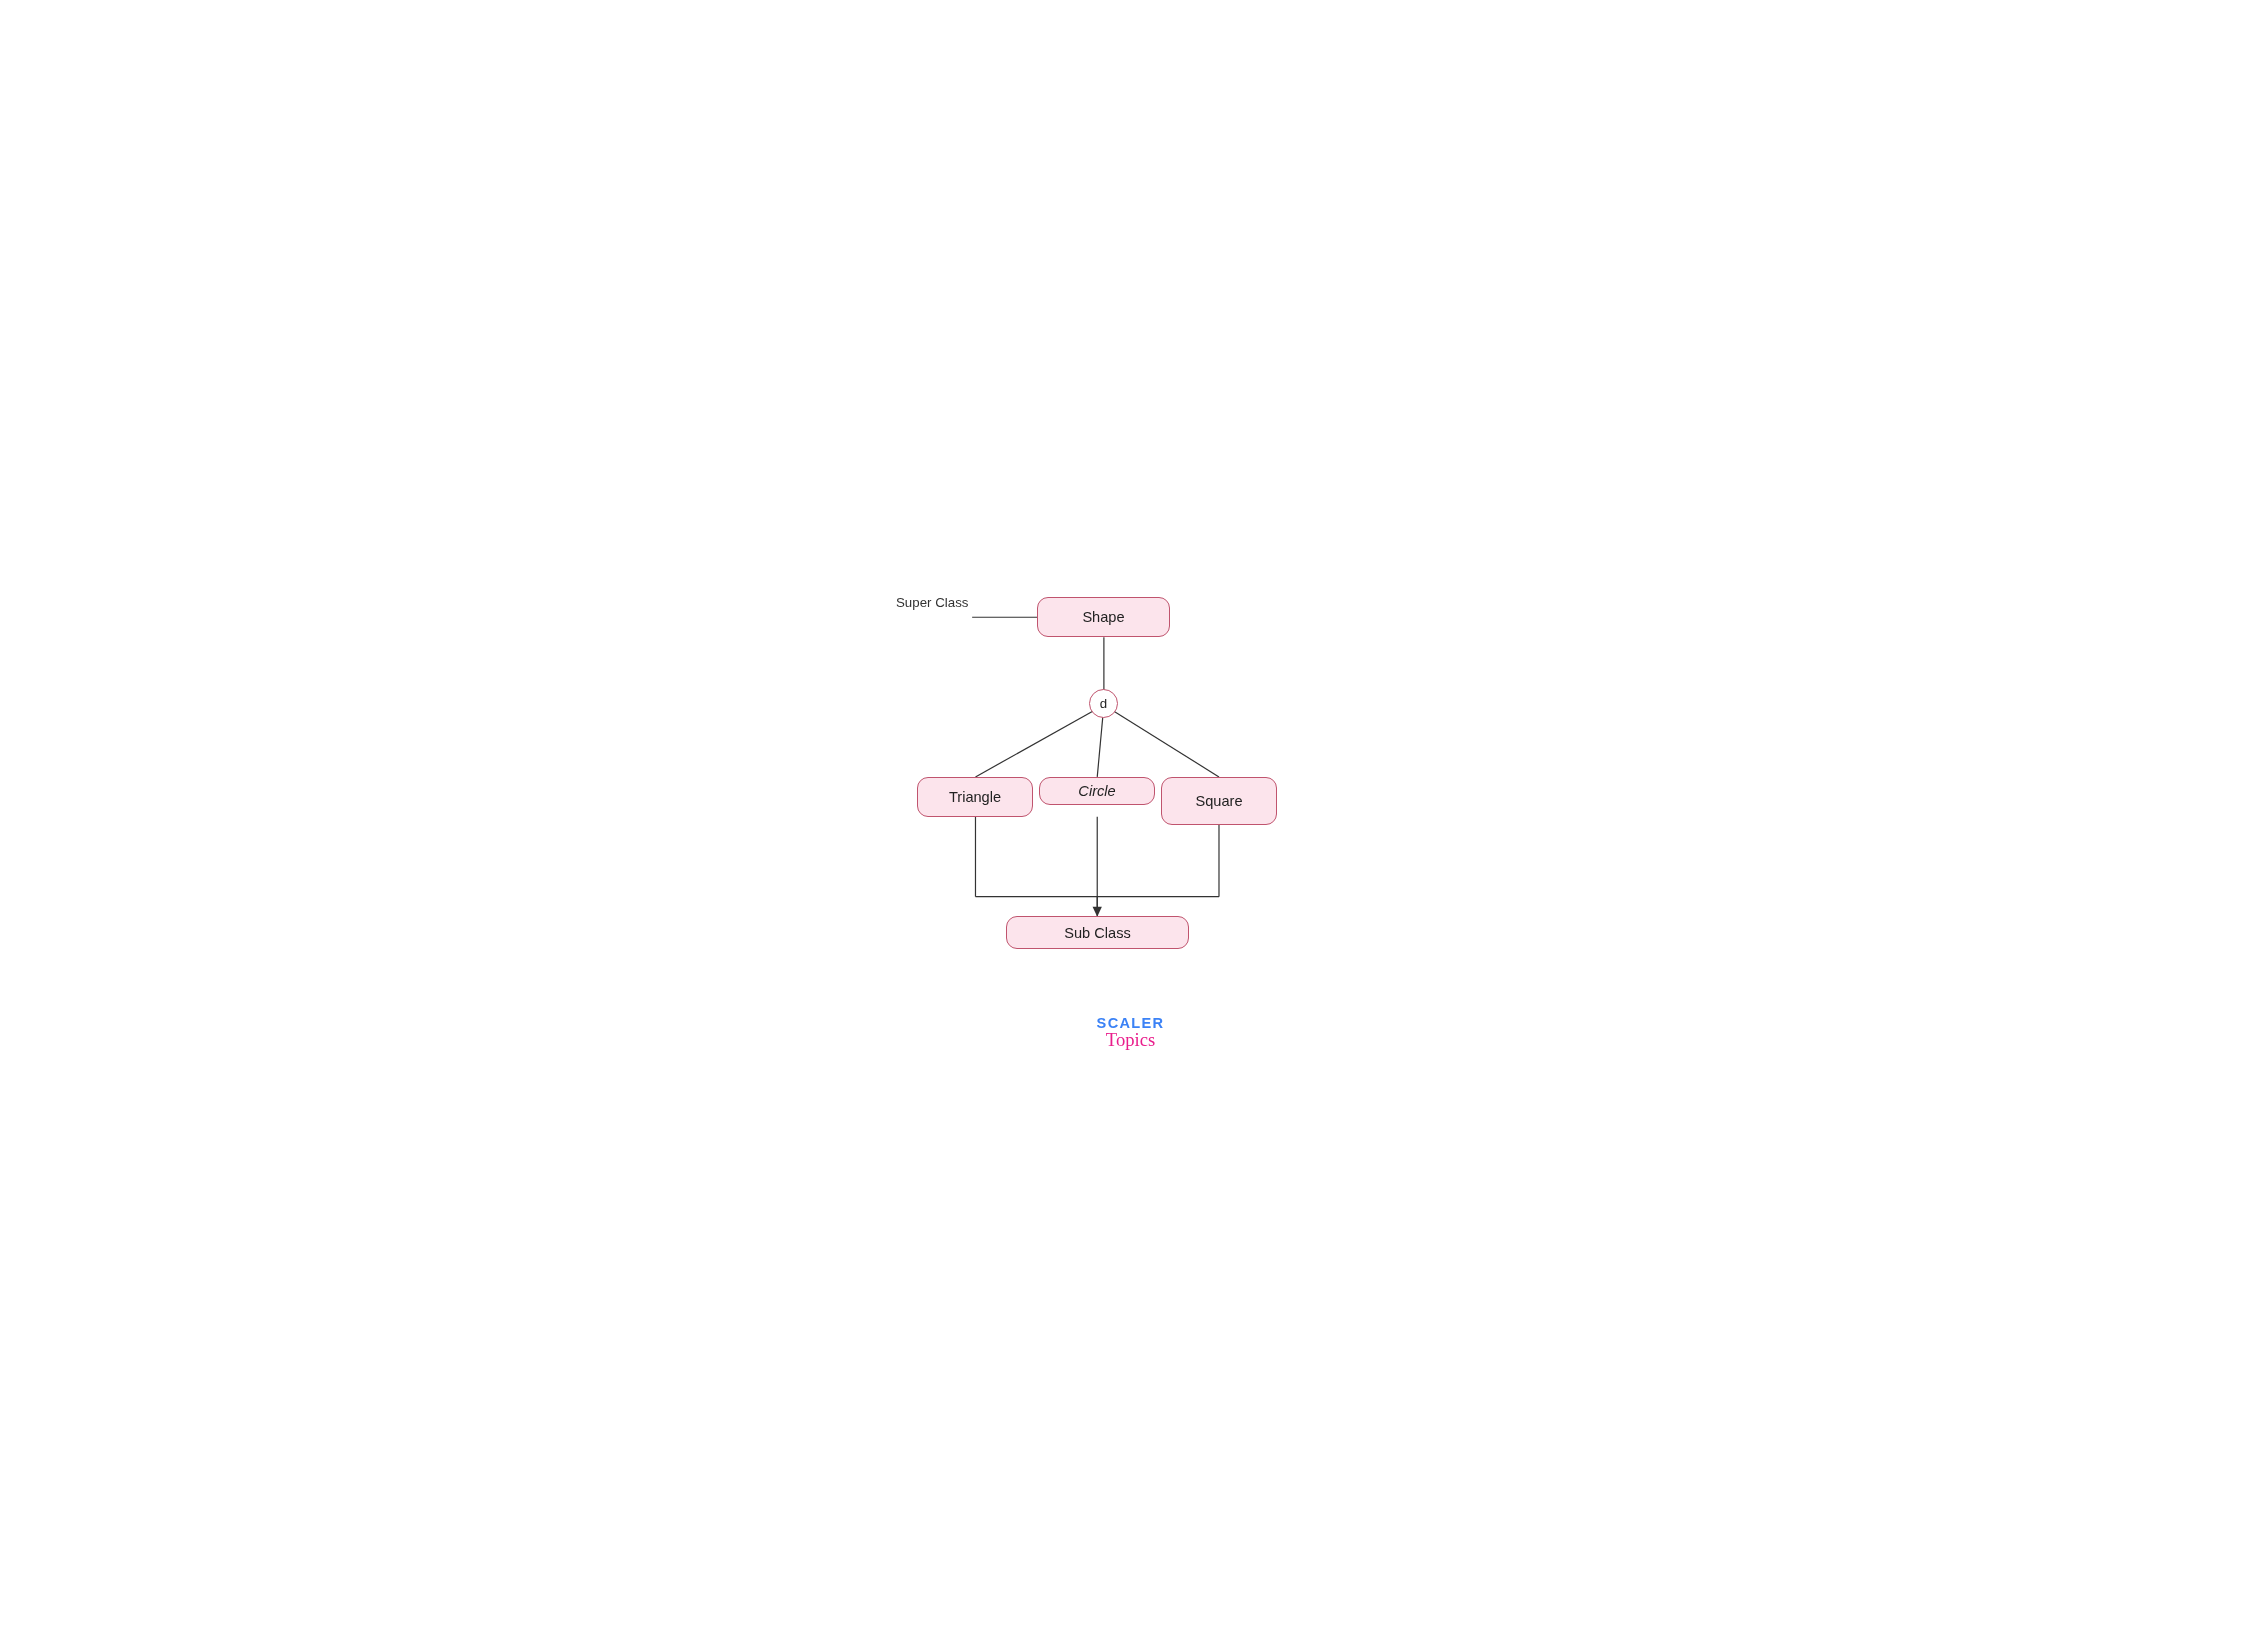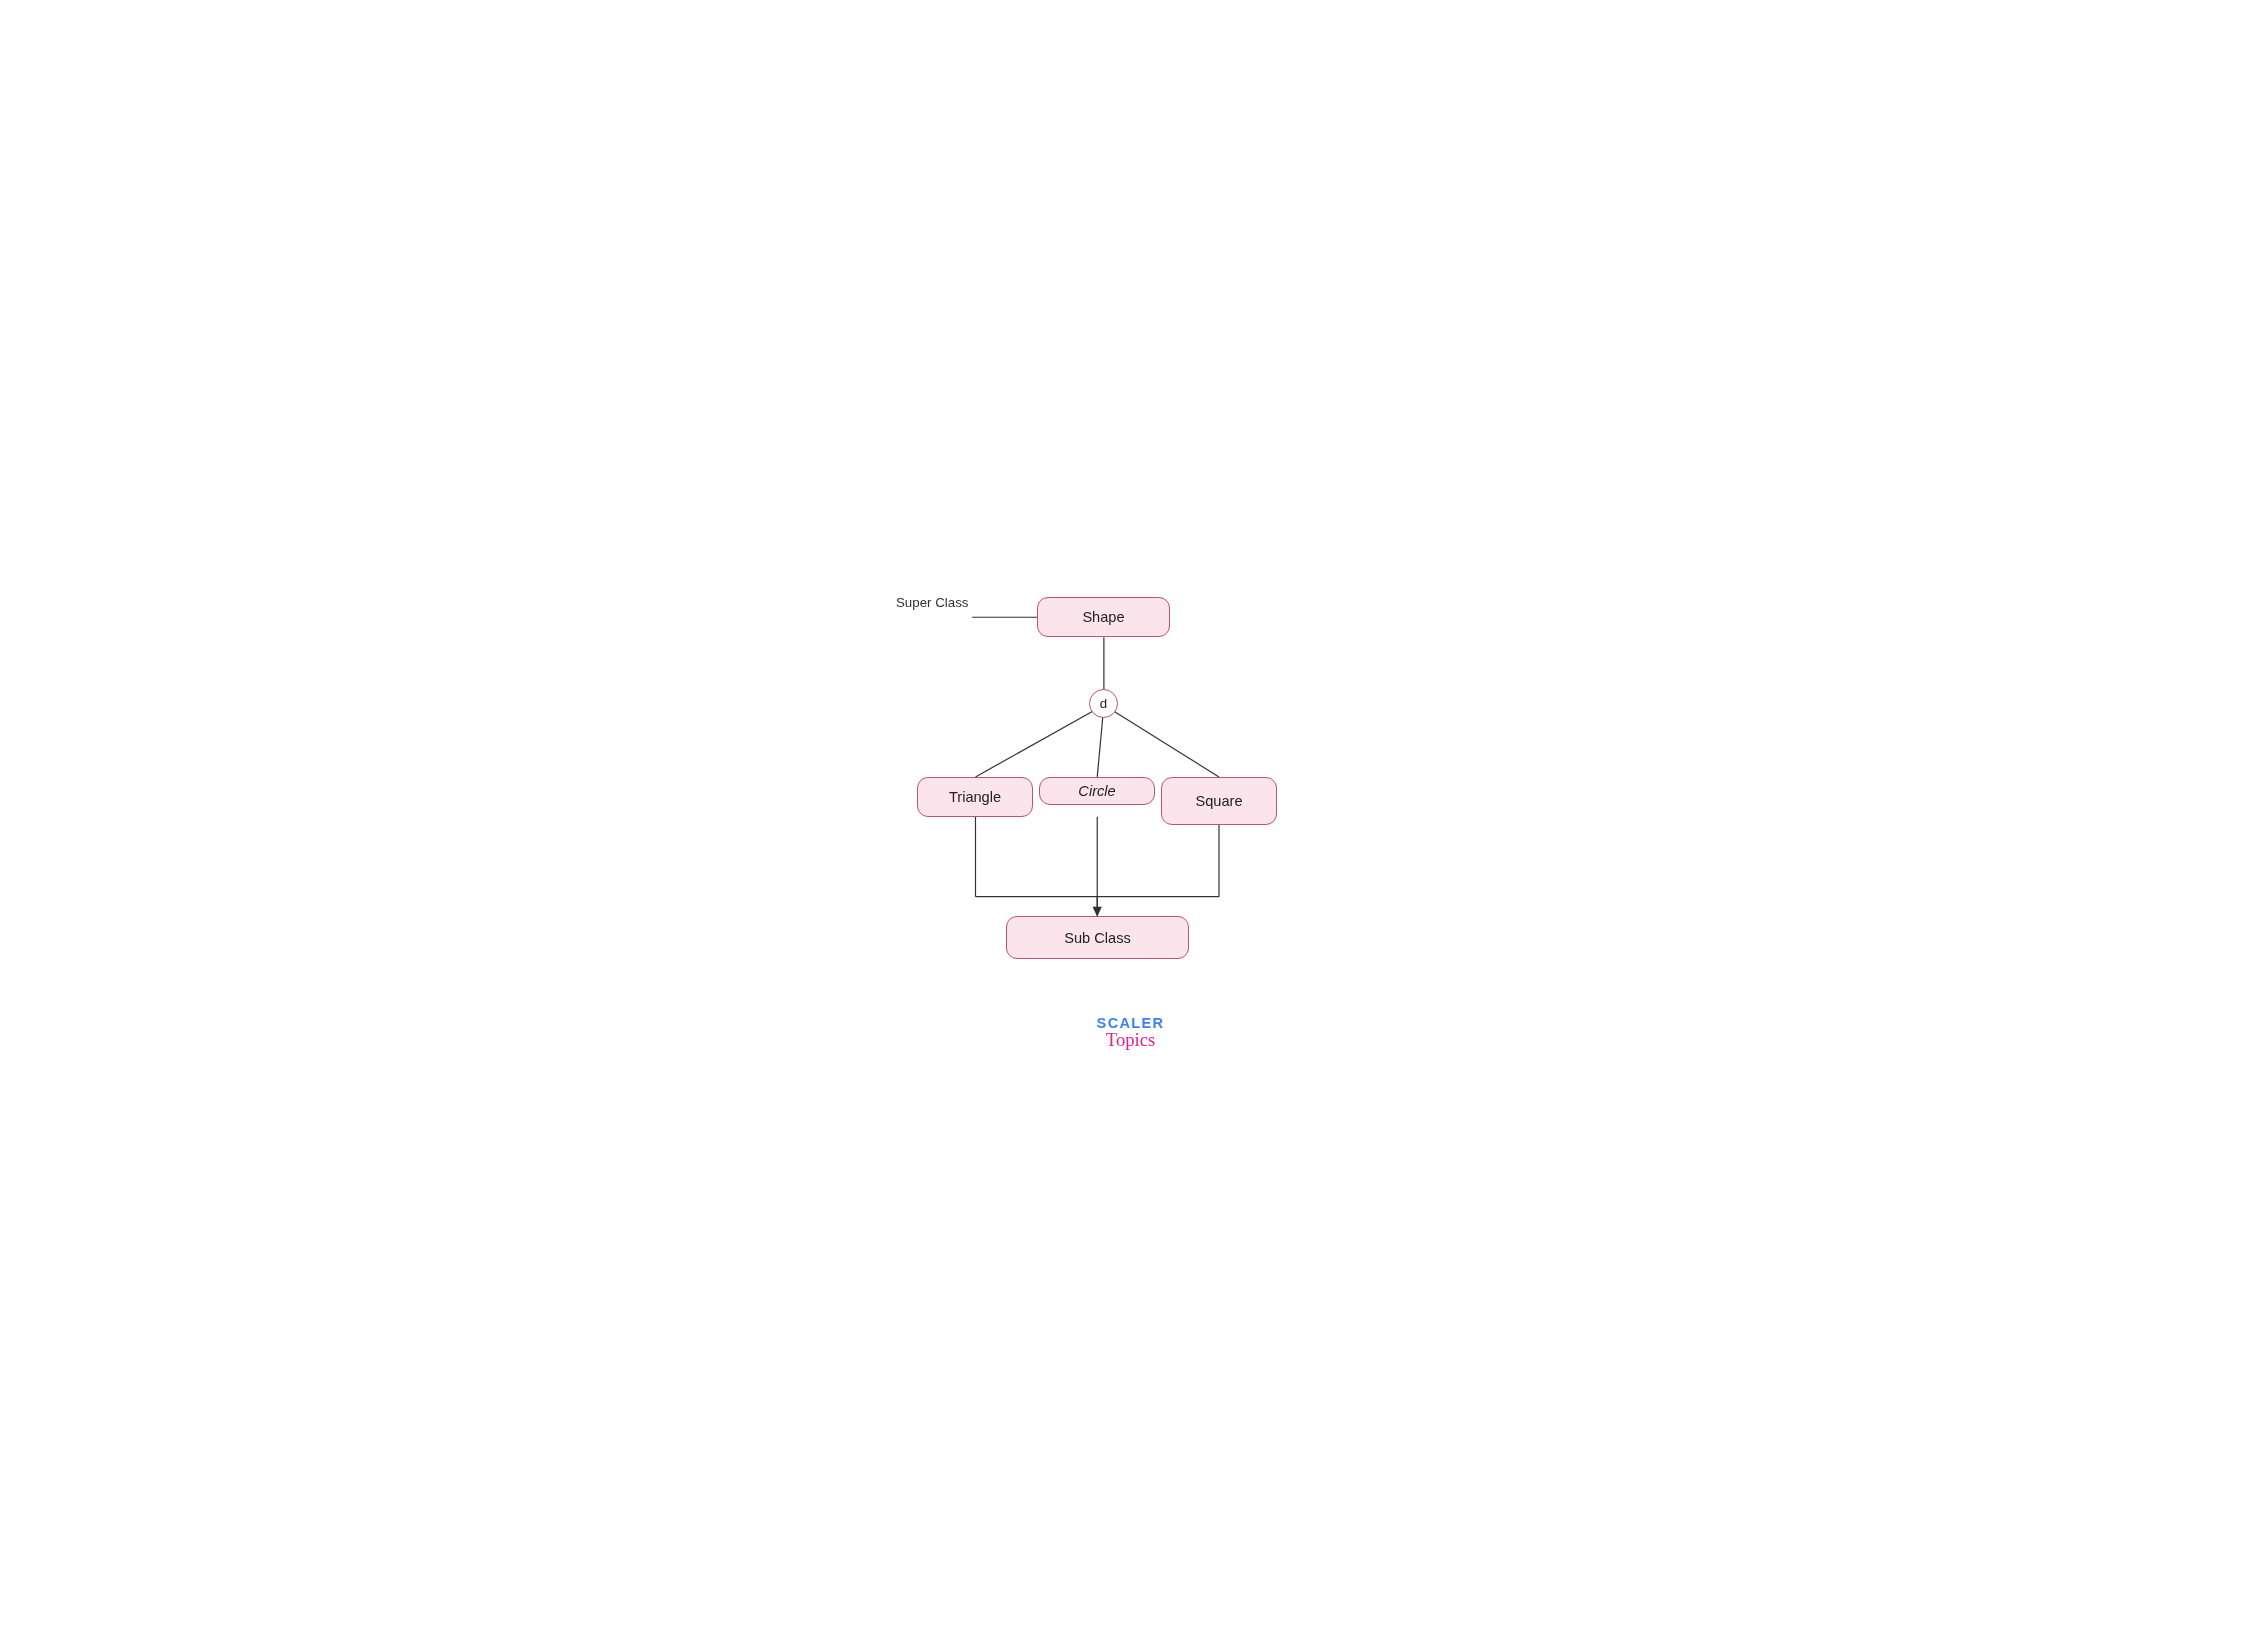--- a/index.html
+++ b/index.html
@@ -130,21 +130,21 @@
   </div>
 
   <div class="node-box" style="left: 208px; top: 213px; width: 116px; height: 28px; font-style: italic;">
     <span>Circle</span>
   </div>
 
   <div class="node-box" style="left: 330px; top: 213px; width: 116px; height: 48px;">
     <span>Square</span>
   </div>
 
-  <div class="node-box" style="left: 175px; top: 352px; width: 183px; height: 43px;">
+  <div class="node-box" style="left: 175px; top: 352px; width: 183px; height: 33px;">
     <span>Sub Class</span>
   </div>
 
   <div class="brand">
     <span class="brand-scaler">SCALER</span>
     <span class="brand-topics">Topics</span>
   </div>
 
 </div>
 

